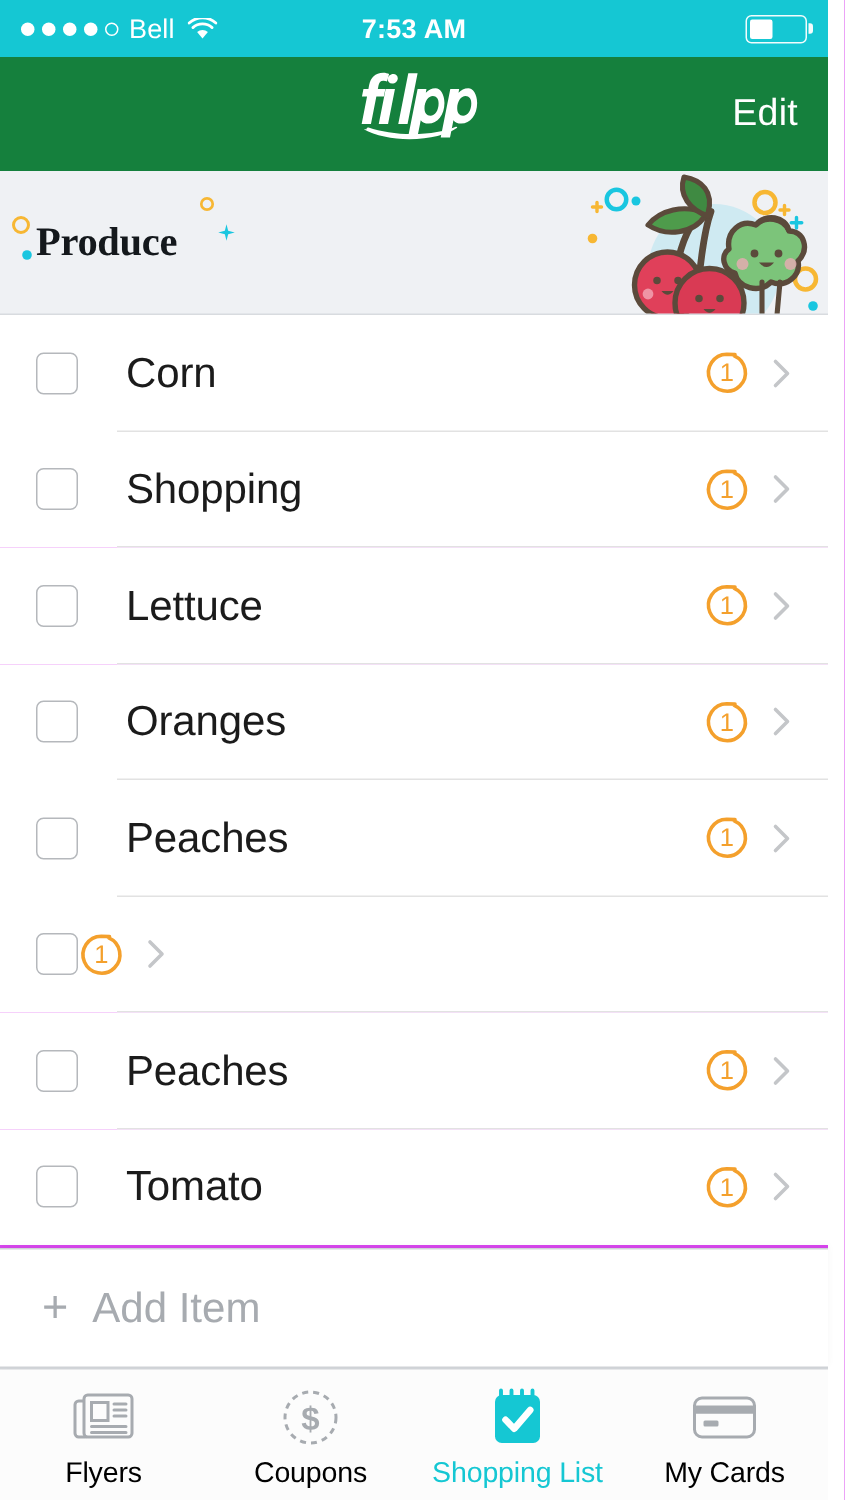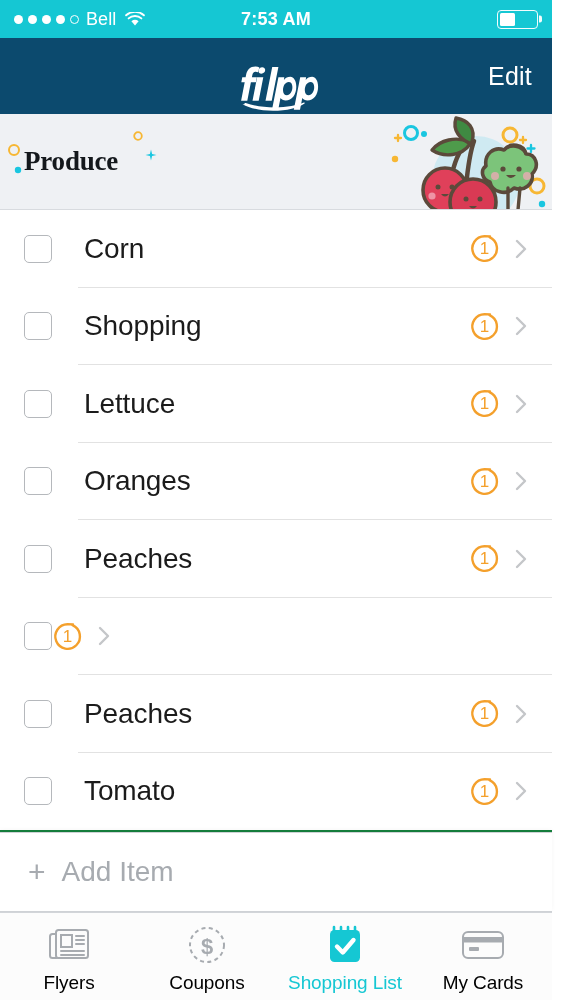--- a/index.html
+++ b/index.html
@@ -32,43 +32,43 @@
   .sb-right { margin-left:auto; display:flex; align-items:center; }
   .battery { width:41px; height:19px; border:1.8px solid rgba(255,255,255,0.95); border-radius:4px; position:relative; padding:2px; }
   .battery .fill { height:100%; background:#fff; border-radius:1.5px; width:42%; }
   .battery:after {
     content:""; position:absolute; right:-5px; top:50%; transform:translateY(-50%);
     width:3px; height:7px; background:rgba(255,255,255,0.95); border-radius:0 2px 2px 0;
   }
 
   
   .navbar {
-    flex:0 0 76px; background:#0c4a6e; position:relative;
-    display:flex; align-items:flex-end; justify-content:center;
+    flex:0 0 76px; background:#15803d; position:relative;
+    display:flex; align-items:flex-start; justify-content:center;
   }
   .logo { width:104px; height:58px; display:block; }
   .edit-btn {
     position:absolute; right:20px; top:50%; transform:translateY(-50%);
     color:#fff; font-size:25px; font-weight:400; letter-spacing:0.2px;
     background:none; border:none; font-family:inherit; cursor:pointer;
   }
 
   
   .cat-header {
     flex:0 0 96px; background:#EFF1F4; position:relative; overflow:hidden;
     display:flex; align-items:center;
     border-bottom:1px solid #D8DBDF;
   }
   .cat-title-wrap { padding-left:24px; display:flex; align-items:center; position:relative; z-index:3; }
   .cat-title { font-size:27px; font-weight:700; color:#14181C; letter-spacing:-0.2px;font-family:Liberation Serif, serif; }
   .cat-art { position:absolute; right:0; top:0; width:170px; height:96px; z-index:2; }
   .sparkle { position:absolute; z-index:3; }
 
   
-  .list { flex:1 1 auto; background:#15803d; overflow:hidden; }
+  .list { flex:1 1 auto; background:#d946ef; overflow:hidden; }
   .row { height:77.5px; display:flex; align-items:center; position:relative; background:#fff; }
   .row .sep { position:absolute; left:78px; right:0; bottom:0; height:1px; background:#E2E2E2; }
   .row:last-child .sep { display:none; }
   .cb {
     width:28px; height:28px; border:1.7px solid #B5B8BC; border-radius:5px;
     margin-left:24px; flex:0 0 28px; background:#fff; cursor:pointer;
   }
   .row-label {
     margin-left:32px; font-size:28px; color:#1B1B1B; font-weight:400; letter-spacing:-0.1px;
     flex:1 1 auto; white-space:nowrap; overflow:hidden;

